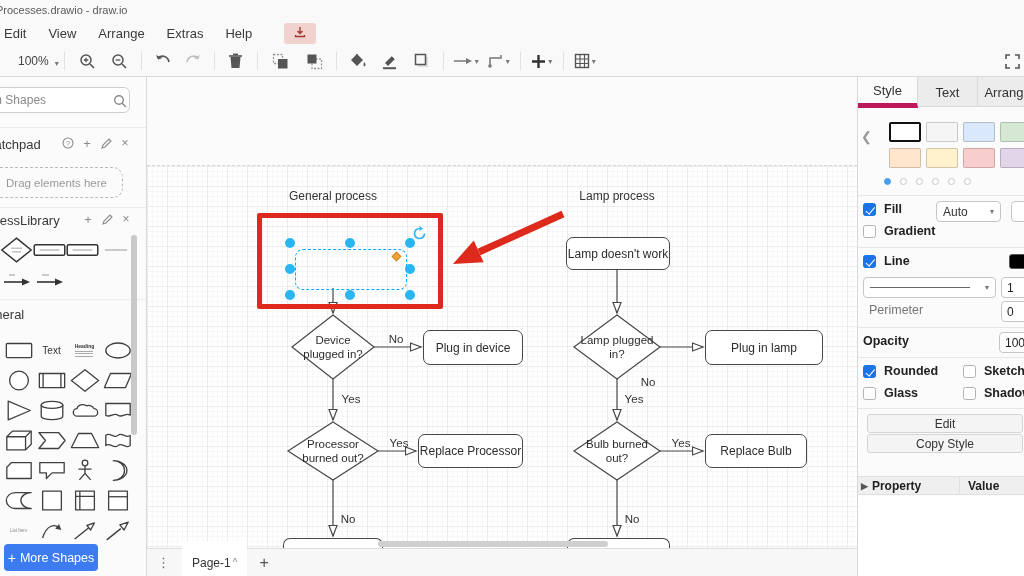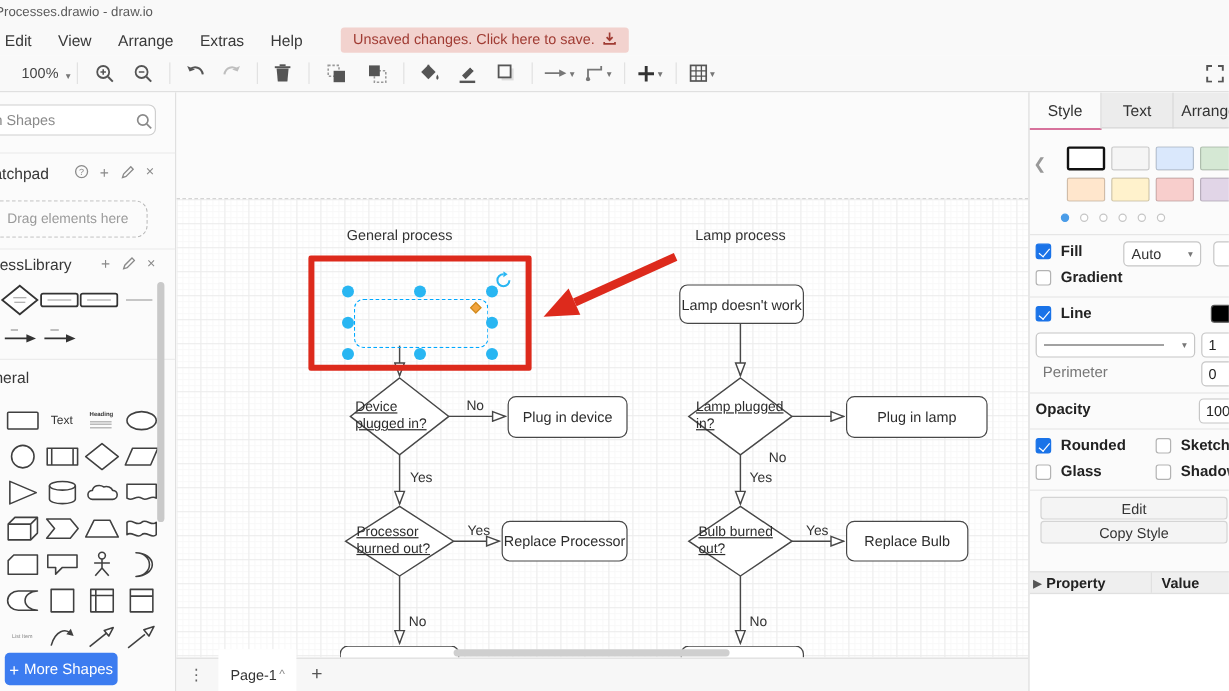--- a/index.html
+++ b/index.html
@@ -46,21 +46,21 @@
   #grid-area { position:absolute; left:0; top:88px; width:710px; height:383px; background-color:#fff; border-top:1px dashed #d5d5d5;
     background-image:
       linear-gradient(to right, #ececec 1px, transparent 1px),
       linear-gradient(to bottom, #ececec 1px, transparent 1px),
       linear-gradient(to right, #f8f8f8 1px, transparent 1px),
       linear-gradient(to bottom, #f8f8f8 1px, transparent 1px);
     background-size:20px 20px,20px 20px,5px 5px,5px 5px; }
   .flow-title { position:absolute; transform:translate(-50%,-50%); font-size:12px; color:#333; white-space:nowrap; }
   .node { position:absolute; background:#fff; border:1.3px solid #474747; border-radius:7px; display:flex; align-items:center; justify-content:center; font-size:12px; color:#2d2d2d; text-align:center; }
   .node-partial { border-bottom:none; border-radius:7px 7px 0 0; background:#fff; }
-  .dlabel { position:absolute; transform:translate(-50%,-50%); font-size:11.5px; color:#2d2d2d; text-align:left; line-height:1.25;text-decoration:underline; }
+  .dlabel { position:absolute; transform:translate(-50%,-50%); font-size:11.5px; color:#2d2d2d; text-align:center; line-height:1.25; }
   .elabel { position:absolute; transform:translate(-50%,-50%); font-size:11.5px; color:#333; }
   #edges, #red-arrow { position:absolute; left:0; top:0; pointer-events:none; }
   
   #sel-outline { position:absolute; left:148px; top:172px; width:112px; height:41px; border:1.4px dashed #00a8ff; border-radius:8px; }
   .handle { position:absolute; width:10px; height:10px; border-radius:50%; background:#29b6f2; transform:translate(-50%,-50%); }
   #rot-handle { position:absolute; left:265px; top:149px; }
   #diamond-handle { position:absolute; left:246px; top:176px; width:7px; height:7px; background:#f2a33b; border:1px solid #cf8a1f; transform:rotate(45deg); }
   
   #red-rect { position:absolute; left:110px; top:136px; width:186px; height:96px; border:5px solid #dd2a1c; border-radius:2px; }
   #hscroll { position:absolute; left:231px; top:464px; width:230px; height:6px; background:#cfcfcf; border-radius:3px; }
@@ -69,21 +69,21 @@
   #footer { position:absolute; left:147px; top:548px; width:710px; height:28px; background:#f7f7f7; border-top:1px solid #dedede; display:flex; align-items:center; }
   #page-menu { color:#666; font-size:13px; margin-left:10px; letter-spacing:0; }
   #page-tab { margin-left:12px; height:44px; background:#fff; padding:0 10px; display:flex; align-items:center; gap:2px; font-size:12px; color:#333; }
   #page-tab .caret { color:#888; font-size:10px; }
   #add-page { margin-left:12px; color:#555; font-size:16px; }
 
   
   #rpanel { position:absolute; left:857px; top:77px; width:167px; height:499px; background:#fbfbfb; border-left:1px solid #d9d9d9; overflow:hidden; }
   #rtabs { position:absolute; left:0; top:0; width:180px; height:30px; background:#ececec; border-bottom:1px solid #d8d8d8; display:flex; }
   .rtab { width:66px; height:30px; display:flex; align-items:center; justify-content:center; font-size:13px; color:#333; border-right:1px solid #d8d8d8; }
-  .rtab.active { background:#fbfbfb; border-bottom:1px solid #be185d; height:31px; }
+  .rtab.active { background:#fbfbfb; border-bottom:5px solid #be185d; height:31px; }
   .swatch { width:32px; height:20px; border:1px solid rgba(0,0,0,.18); border-radius:2px; }
   .swatch.sel { border:2px solid #111; }
   #dots { position:absolute; left:26px; top:101px; display:flex; gap:9px; }
   .dot { width:7px; height:7px; border-radius:50%; background:#fff; border:1px solid #c6c6c6; }
   .dot.on { background:#4a9ce8; border-color:#4a9ce8; }
   .rp-div { position:absolute; left:0; width:167px; height:1px; background:#e6e6e6; }
   .cb { position:relative; width:13px; height:13px; border:1px solid #b3b3b3; border-radius:2.5px; background:#fff; display:inline-block; }
   .cb.on { background:#1a73e8; border-color:#1a73e8; }
   .cb.on::after { content:""; position:absolute; left:4px; top:1px; width:3.5px; height:7.5px; border:solid #fff; border-width:0 1.8px 1.8px 0; transform:rotate(40deg); }
   .rp-label { font-size:12.5px; color:#222; font-weight:bold; }
@@ -105,21 +105,20 @@
   <div class="t">Processes.drawio - draw.io</div>
 </div>
 
 <div id="menubar">
   <div class="menu-item">Edit</div>
   <div class="menu-item">View</div>
   <div class="menu-item">Arrange</div>
   <div class="menu-item">Extras</div>
   <div class="menu-item">Help</div>
   <div id="unsaved">
-    <span>Unsaved changes. Click here to save.</span>
     <span>
       <svg width="12" height="12" viewBox="0 0 12 12">
           <path d="M6,1 v6 M3.5,5 L6,7.5 L8.5,5" fill="none" stroke="#a03b33" stroke-width="1.4"></path>
           <path d="M1.5,9 v1.5 h9 V9" fill="none" stroke="#a03b33" stroke-width="1.4"></path>
         </svg>
     </span>
   </div>
 </div>
 
 <div id="toolbar">

